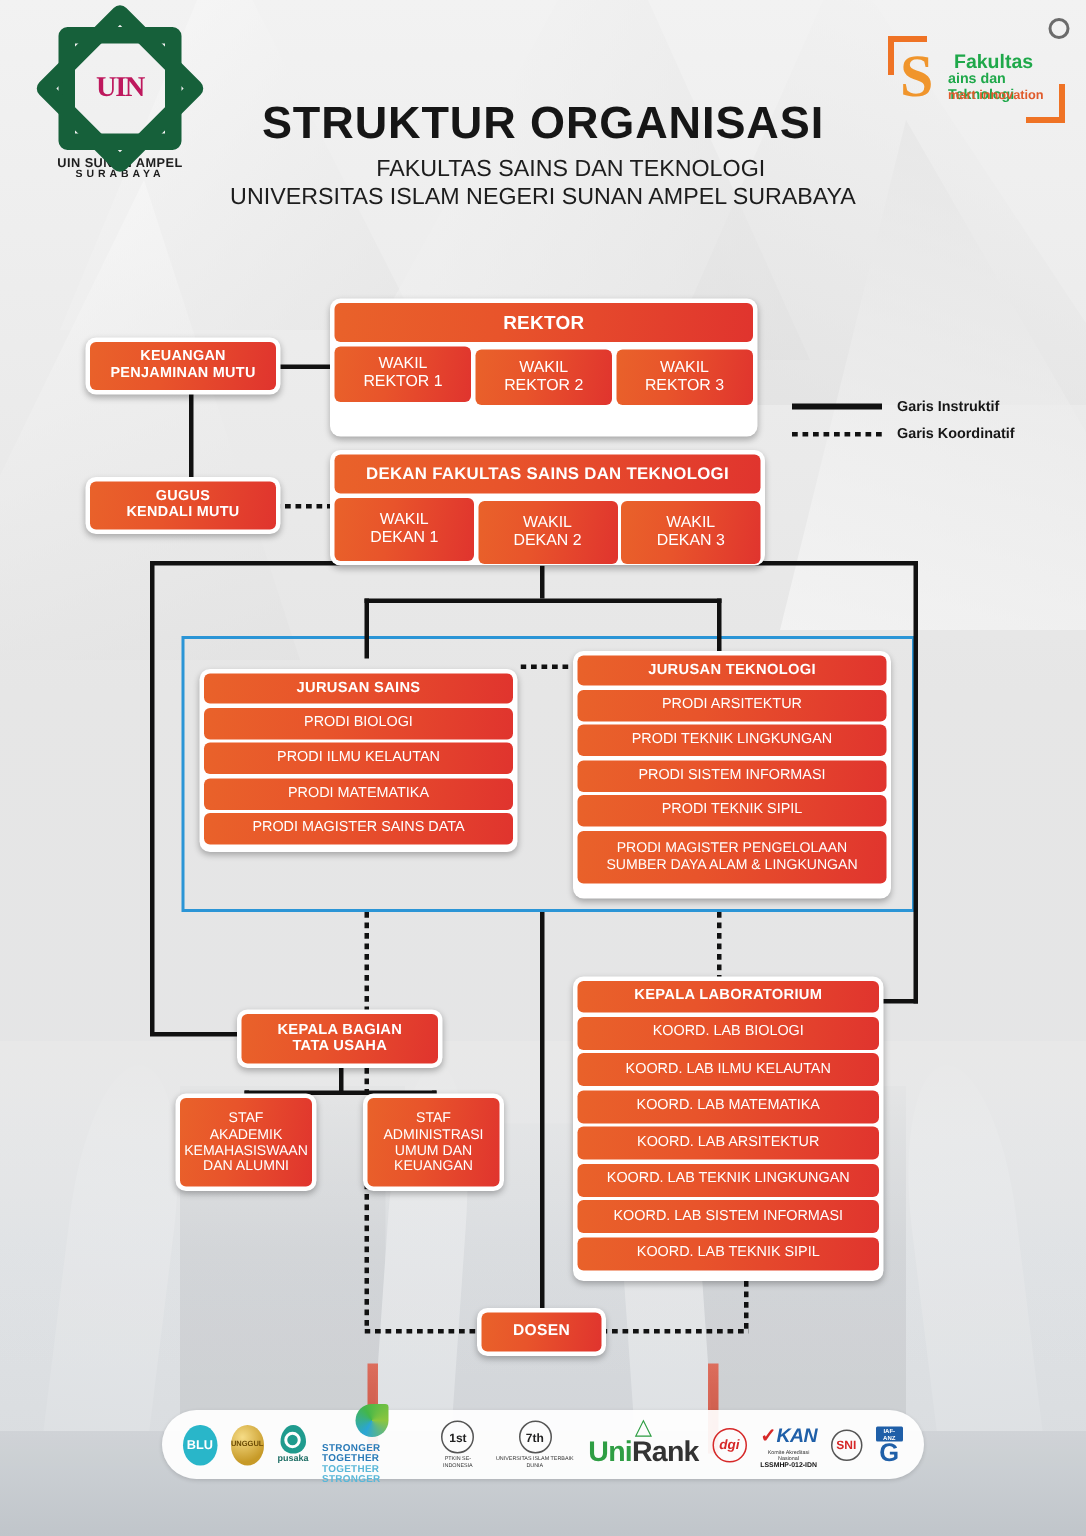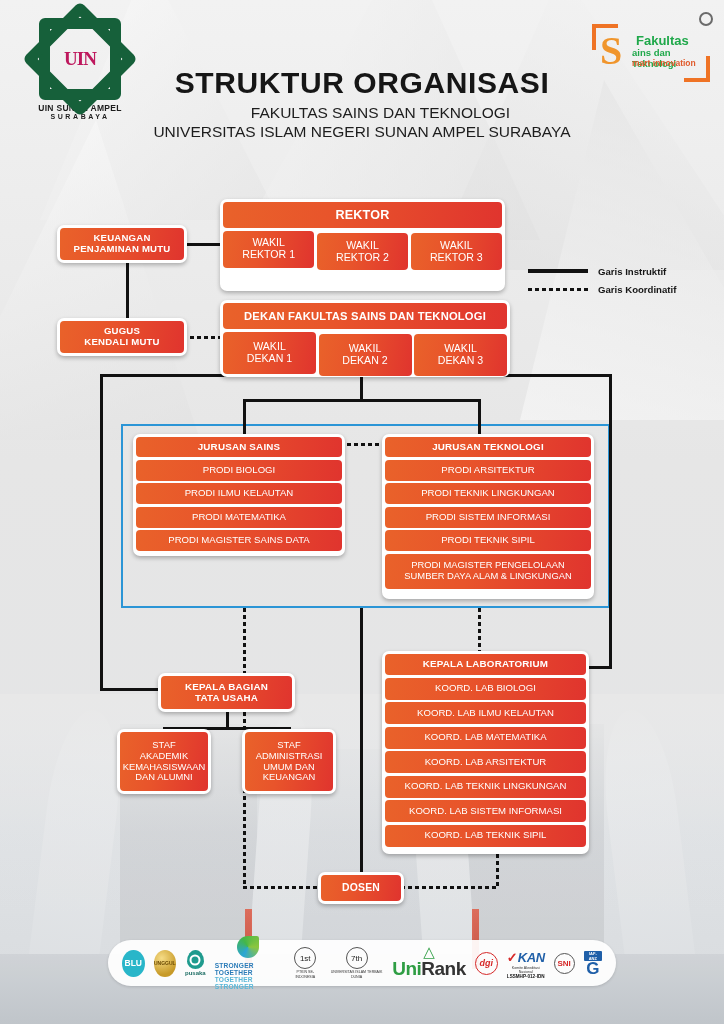--- a/index.html
+++ b/index.html
@@ -147,21 +147,21 @@
   .lg-pusaka .cap { font-size:6px; font-weight:bold; color:#1f6f66; margin-top:1px; }
   .lg-st { display:flex; align-items:center; gap:4px; }
   .lg-st .leaf { width:22px; height:22px;
       background:conic-gradient(from 210deg,#2aa5d6,#43b649,#8cc63f,#2aa5d6);
       border-radius:50% 10% 50% 50%; }
   .lg-st .txt div:first-child{ font-size:6.6px; font-weight:bold; color:#2a7bb8; letter-spacing:.2px;}
   .lg-st .txt div:last-child { font-size:6.6px; font-weight:bold; color:#59b7d8; letter-spacing:.2px;}
   .lg-rank { text-align:center; }
   .lg-rank .circ { width:22px; height:22px; border-radius:50%; border:1.4px solid #555;
       display:flex; align-items:center; justify-content:center; font-size:8px;
-      font-weight:normal; color:#222; margin:0 auto; }
+      font-weight:bold; color:#222; margin:0 auto; }
   .lg-rank .cap { font-size:3.6px; color:#333; margin-top:1px; line-height:1.25; }
   .lg-uni { display:flex; align-items:center; }
   .lg-uni .cap-ic { font-size:15px; color:#2f9e44; line-height:12px; }
   .lg-uni .w1 { font-size:19px; font-weight:bold; color:#2f9e44; letter-spacing:-.5px; }
   .lg-uni .w2 { font-size:19px; font-weight:bold; color:#333; letter-spacing:-.5px; }
   .lg-dgi { text-align:center; }
   .lg-dgi .c { width:23px; height:23px; border-radius:50%; border:1.6px solid #d62828;
       color:#d62828; font-size:9px; font-weight:bold; display:flex; align-items:center;
       justify-content:center; font-style:italic; }
   .lg-kan .t { font-size:13px; font-weight:bold; color:#1f5fa8; font-style:italic; letter-spacing:-.4px;}
@@ -324,21 +324,21 @@
         <span>WAKIL</span>
         <span>DEKAN 2</span>
       </div>
       <div class="cell" style="height:42px; font-size:10.6px; flex-direction:column;">
         <span>WAKIL</span>
         <span>DEKAN 3</span>
       </div>
     </div>
   </div>
 
-  <div class="box" style="left:133px; top:434px; width:212px; height:122px;">
+  <div class="box" style="left:133px; top:446px; width:212px; height:122px;">
     <div class="cell hdr" style="height:20px; font-size:9.8px;">JURUSAN SAINS</div>
     <div class="cell" style="height:21px; font-size:9.6px;">PRODI BIOLOGI</div>
     <div class="cell" style="height:21px; font-size:9.6px;">PRODI ILMU KELAUTAN</div>
     <div class="cell" style="height:21px; font-size:9.6px;">PRODI MATEMATIKA</div>
     <div class="cell" style="height:21px; font-size:9.6px;">PRODI MAGISTER SAINS DATA</div>
   </div>
 
   <div class="dline h" style="left:347px; top:443px; width:36px;"></div>
 
   <div class="box" style="left:158px; top:673px; width:137px; height:39px;">

